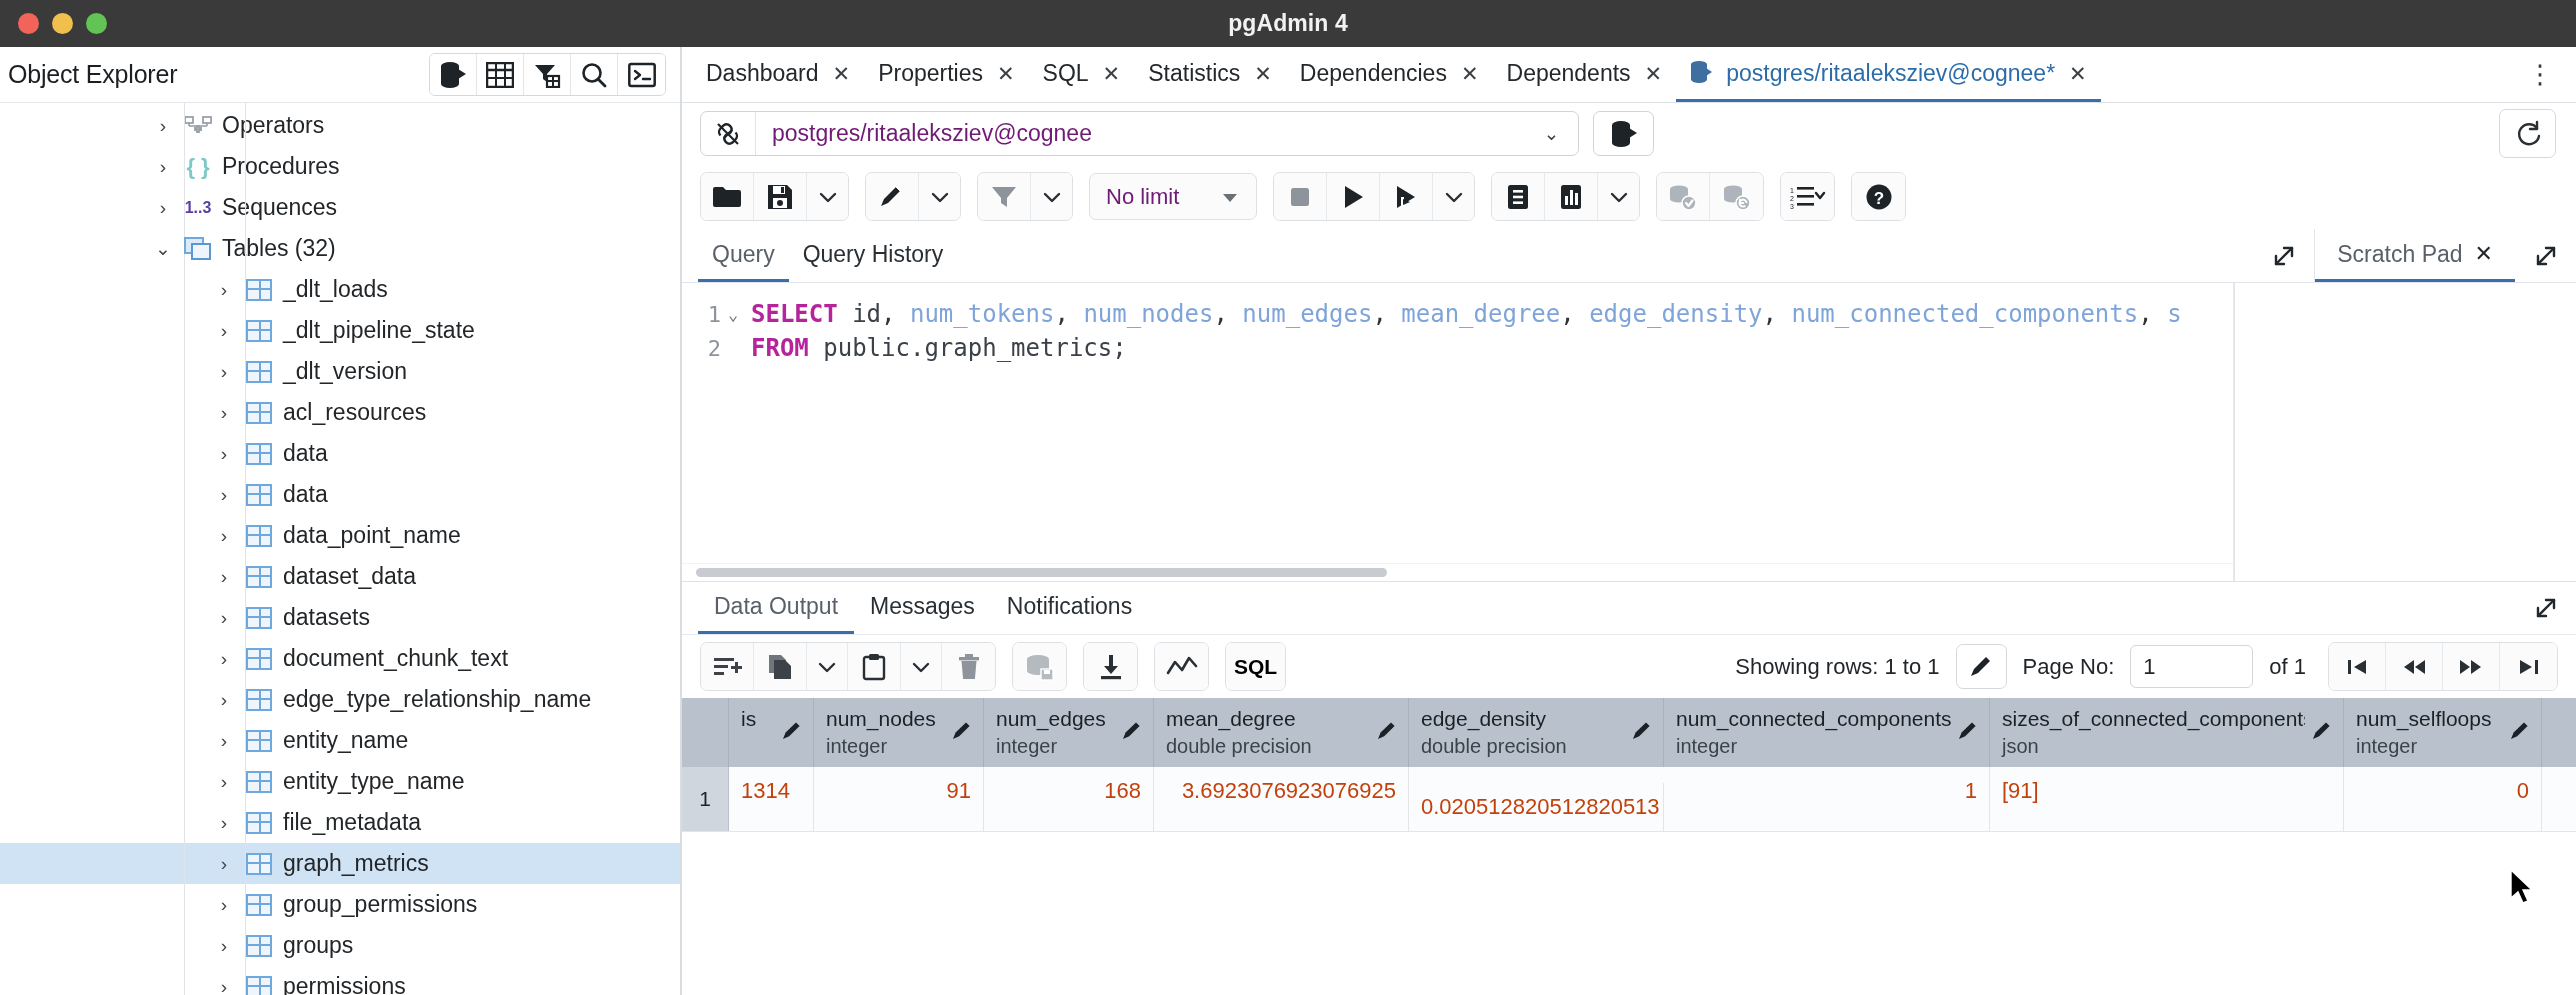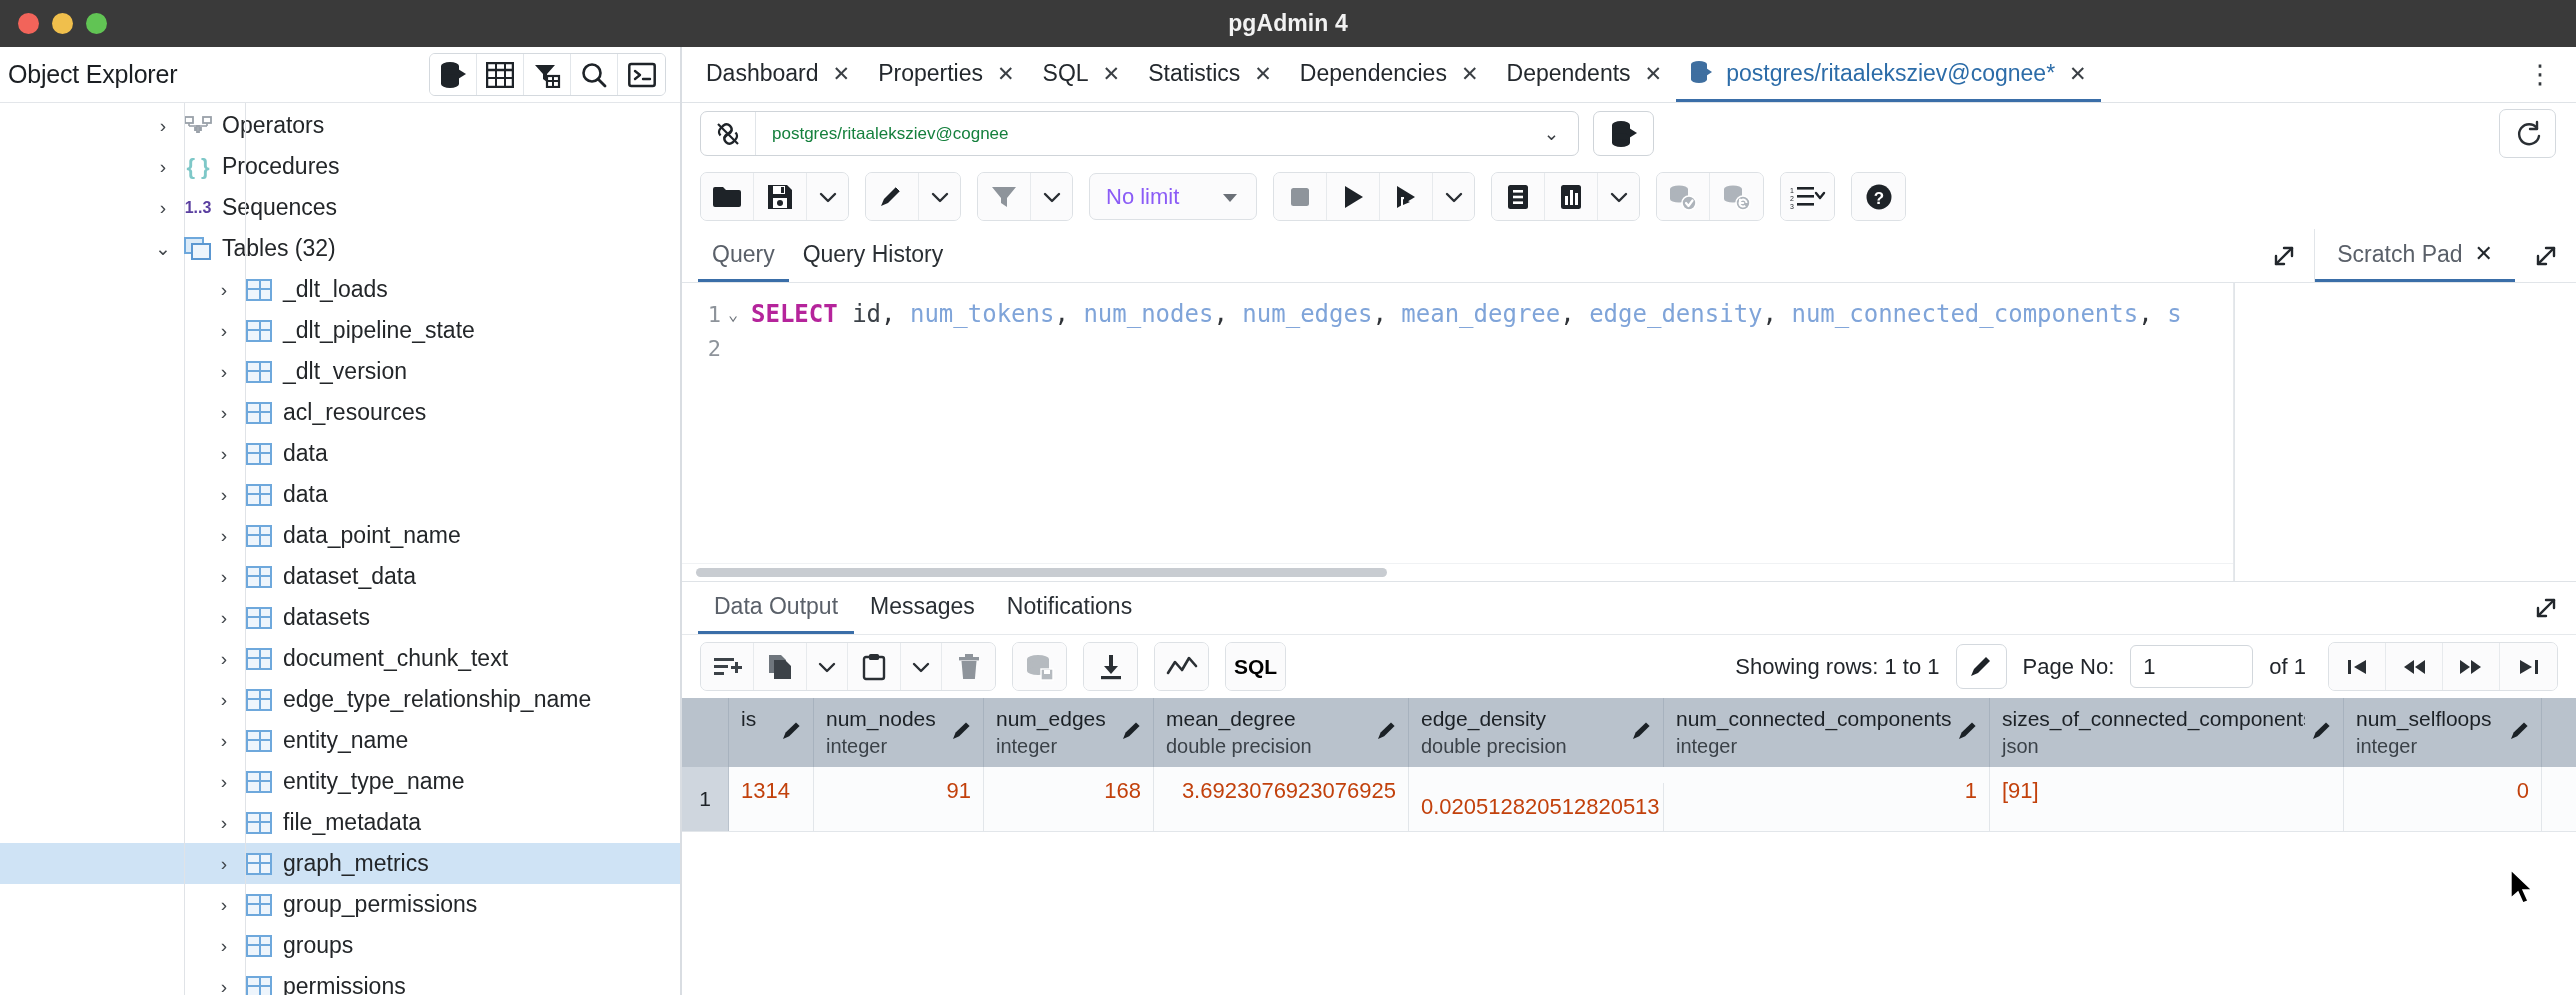--- a/index.html
+++ b/index.html
@@ -114,21 +114,21 @@
     display: flex; align-items: center; gap: 14px;
     padding: 0 20px 0 18px;
     background: #fff;
   }
   .connbox {
     display: flex; align-items: center;
     height: 45px; flex: 0 0 879px;
     border: 1px solid #cfd4d9; border-radius: 7px; background: #fff;
   }
   .connbox .cico { width: 55px; display:flex; align-items:center; justify-content:center; border-right: 1px solid #e1e5e9; height: 100%; }
-  .connbox .ctext { flex: 1; padding-left: 16px; font-size: 17px; color: #15803d; }
+  .connbox .ctext { flex: 1; padding-left: 16px; font-size: 23px; color: #701a75; }
   .connbox .ccaret { width: 53px; text-align: center; font-size: 19px; color: #3a3f44; }
   .connbtn {
     width: 61px; height: 45px; border: 1px solid #cfd4d9; border-radius: 7px;
     background: #fff; display: flex; align-items: center; justify-content: center; cursor: pointer;
   }
   .reloadbtn {
     margin-left: auto; width: 57px; height: 49px;
     border: 1px solid #d4d9de; border-radius: 7px; background: #fff;
     display:flex; align-items:center; justify-content:center; cursor:pointer;
   }
@@ -145,21 +145,21 @@
     min-width: 53px; height: 47px; padding: 0 8px;
     display: flex; align-items: center; justify-content: center;
     background: #fbfbfc; border-right: 1px solid #e7eaed; cursor: pointer;
   }
   .grp .b:last-child { border-right: none; }
   .grp .b.caret { min-width: 41px; }
   .nolimit {
     display: flex; align-items: center; justify-content: space-between;
     width: 168px; height: 47px; padding: 0 16px;
     border: 1px solid #dde1e5; border-radius: 7px; background: #fbfbfc;
-    font-size: 22px; color: #8b5cf6; cursor: pointer;
+    font-size: 22px; color: #701a75; cursor: pointer;
   }
   .sqicon { font-weight: bold; font-size: 21px; font-family: "Liberation Sans", sans-serif; }
 
   
   .qtabs {
     height: 54px; min-height: 54px;
     display: flex; align-items: stretch;
     border-bottom: 1px solid #e1e5e9;
     padding-left: 16px;
   }
@@ -766,20 +766,21 @@
                   <span>1</span>
                   <span class="fold">⌄</span>
                 </div>
                 <div class="gl">
                   <span>2</span>
                   <span class="fold"></span>
                 </div>
               </div>
             <div class="code">
                 <div style="height: 34px;"><span class="kw">SELECT</span><span class="pt"> </span><span class="ident">id</span><span class="pt">, </span><span class="col">num_tokens</span><span class="pt">, </span><span class="col">num_nodes</span><span class="pt">, </span><span class="col">num_edges</span><span class="pt">, </span><span class="col">mean_degree</span><span class="pt">, </span><span class="col">edge_density</span><span class="pt">, </span><span class="col">num_connected_components</span><span class="pt">, </span><span class="col">s</span></div>
+                <div style="height: 34px;"><span class="pt">    </span><span class="kw">FROM</span><span class="pt"> </span><span class="ident">public.graph_metrics;</span></div>
               </div>
           </div>
           <div class="scrollx">
             <div class="thumb"></div>
           </div>
         </div>
         <div class="rightrule"></div>
         <div class="scratchpane"></div>
       </div>
 

